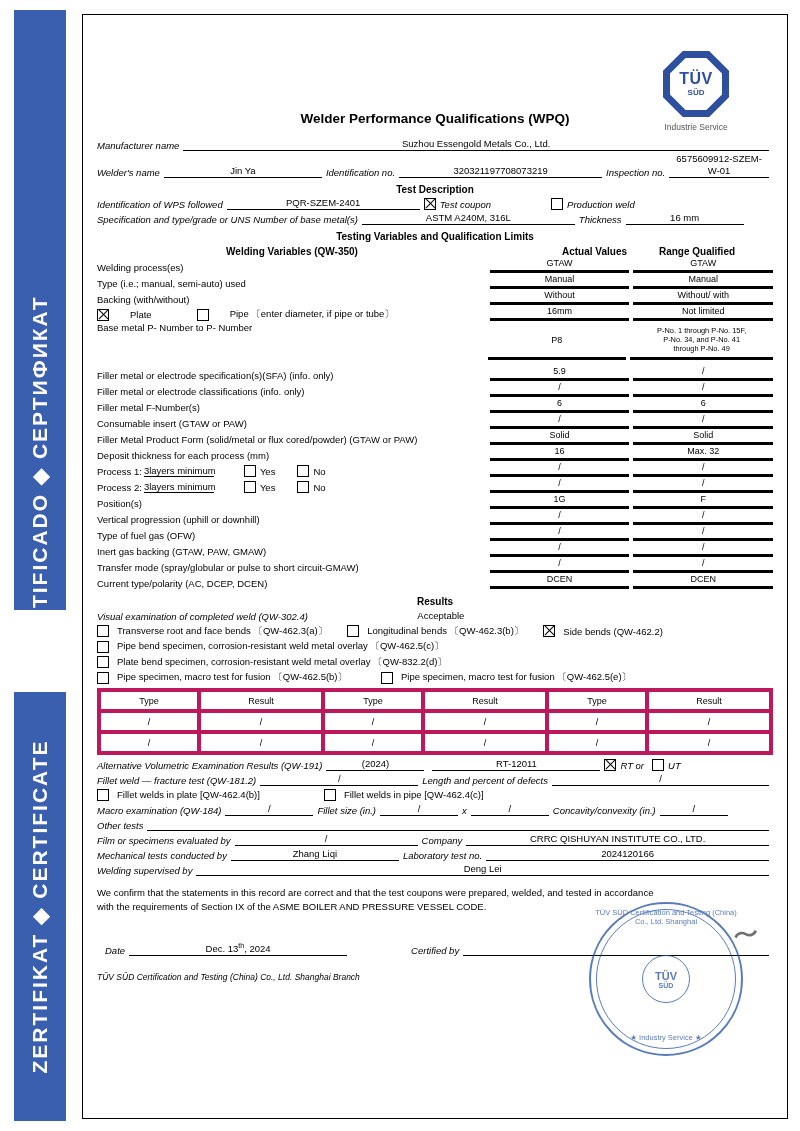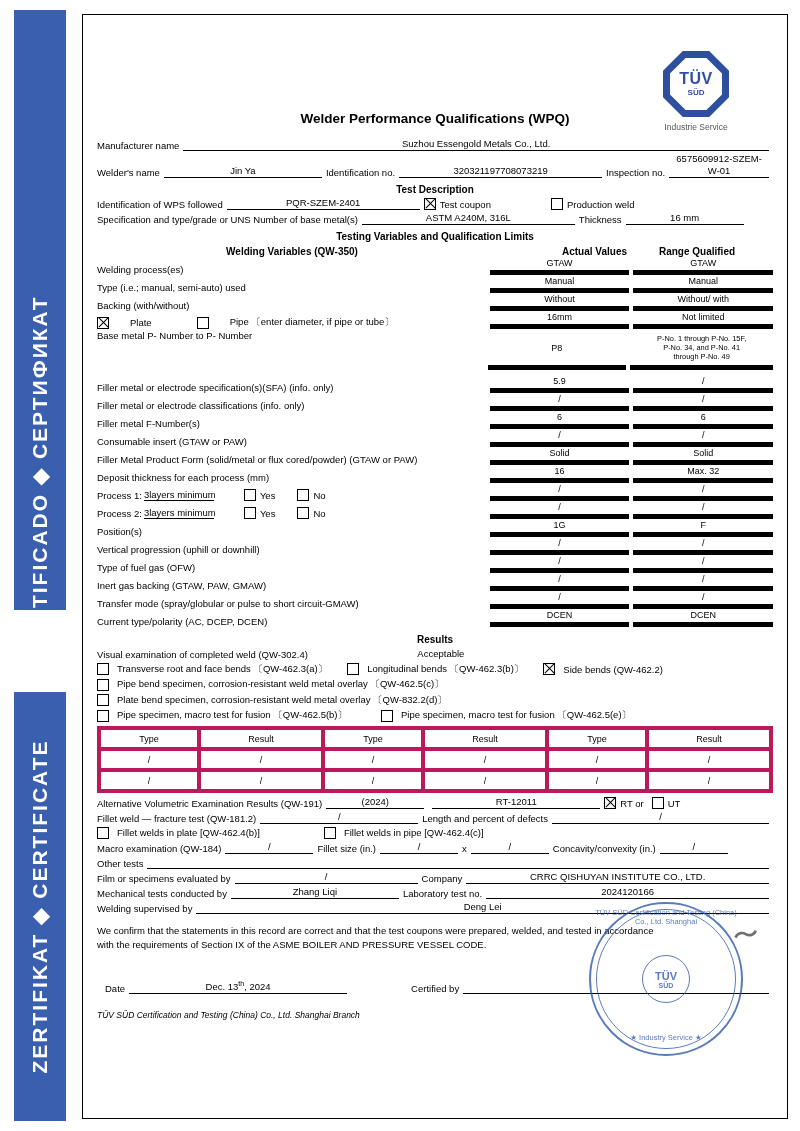--- a/index.html
+++ b/index.html
@@ -51,21 +51,21 @@
   }
   .logo .oct .inner-oct .t{font-size:16px;font-weight:bold;letter-spacing:.5px;}
   .logo .oct .inner-oct .s{font-size:8px;font-weight:bold;margin-top:2px;}
   .logo .cap{font-size:8.5px;color:#555;margin-top:5px;}
 
   .title{
     text-align:center;font-size:13.5px;font-weight:bold;margin-top:86px;
   }
   .sec-title{text-align:center;font-weight:bold;font-size:10px;margin:6px 0 2px;}
   .row{display:flex;align-items:flex-end;margin-top:2px;}
-  .lbl{white-space:nowrap;}
+  .lbl{white-space:nowrap;font-style:italic;}
   .fill{
     border-bottom:1px solid #000;flex:1;text-align:center;
     padding:0 4px;margin:0 4px;min-height:12px;line-height:12px;
   }
   .fill.nb{border-bottom:none;}
   .cb{
     display:inline-block;width:10px;height:10px;border:1px solid #000;
     position:relative;vertical-align:-1px;margin-right:4px;flex:none;
   }
   .cb.x::before,.cb.x::after{
@@ -76,21 +76,21 @@
 
   
   .vars{margin-top:4px;position:relative;}
   .vhead{display:flex;font-weight:bold;font-size:10px;}
   .vhead .c1{width:390px;text-align:center;}
   .vhead .c2{width:140px;text-align:right;}
   .vhead .c3{width:140px;text-align:center;}
   .vrow{display:flex;align-items:flex-end;min-height:13.5px;}
   .vrow .c1{width:390px;white-space:nowrap;padding-right:4px;}
   .vrow .c2,.vrow .c3{
-    width:140px;text-align:center;border-bottom:5px solid #000000;
+    width:140px;text-align:center;border-bottom:3px solid #000000;
     margin-left:0;line-height:13px;font-size:9px;
   }
   .vrow .c2{margin-right:4px;}
   .vrow .c3.multi{font-size:7.4px;line-height:9px;padding:1px 2px;}
   .vspacer{height:5px;}
 
   .results-title{text-align:center;font-weight:bold;font-size:10px;margin-top:7px;}
   .ck-line{display:flex;align-items:center;margin-top:2.5px;gap:4px;white-space:nowrap;}
 
   table.bt{border-collapse:collapse;width:100%;margin-top:4px;font-size:9px;}

